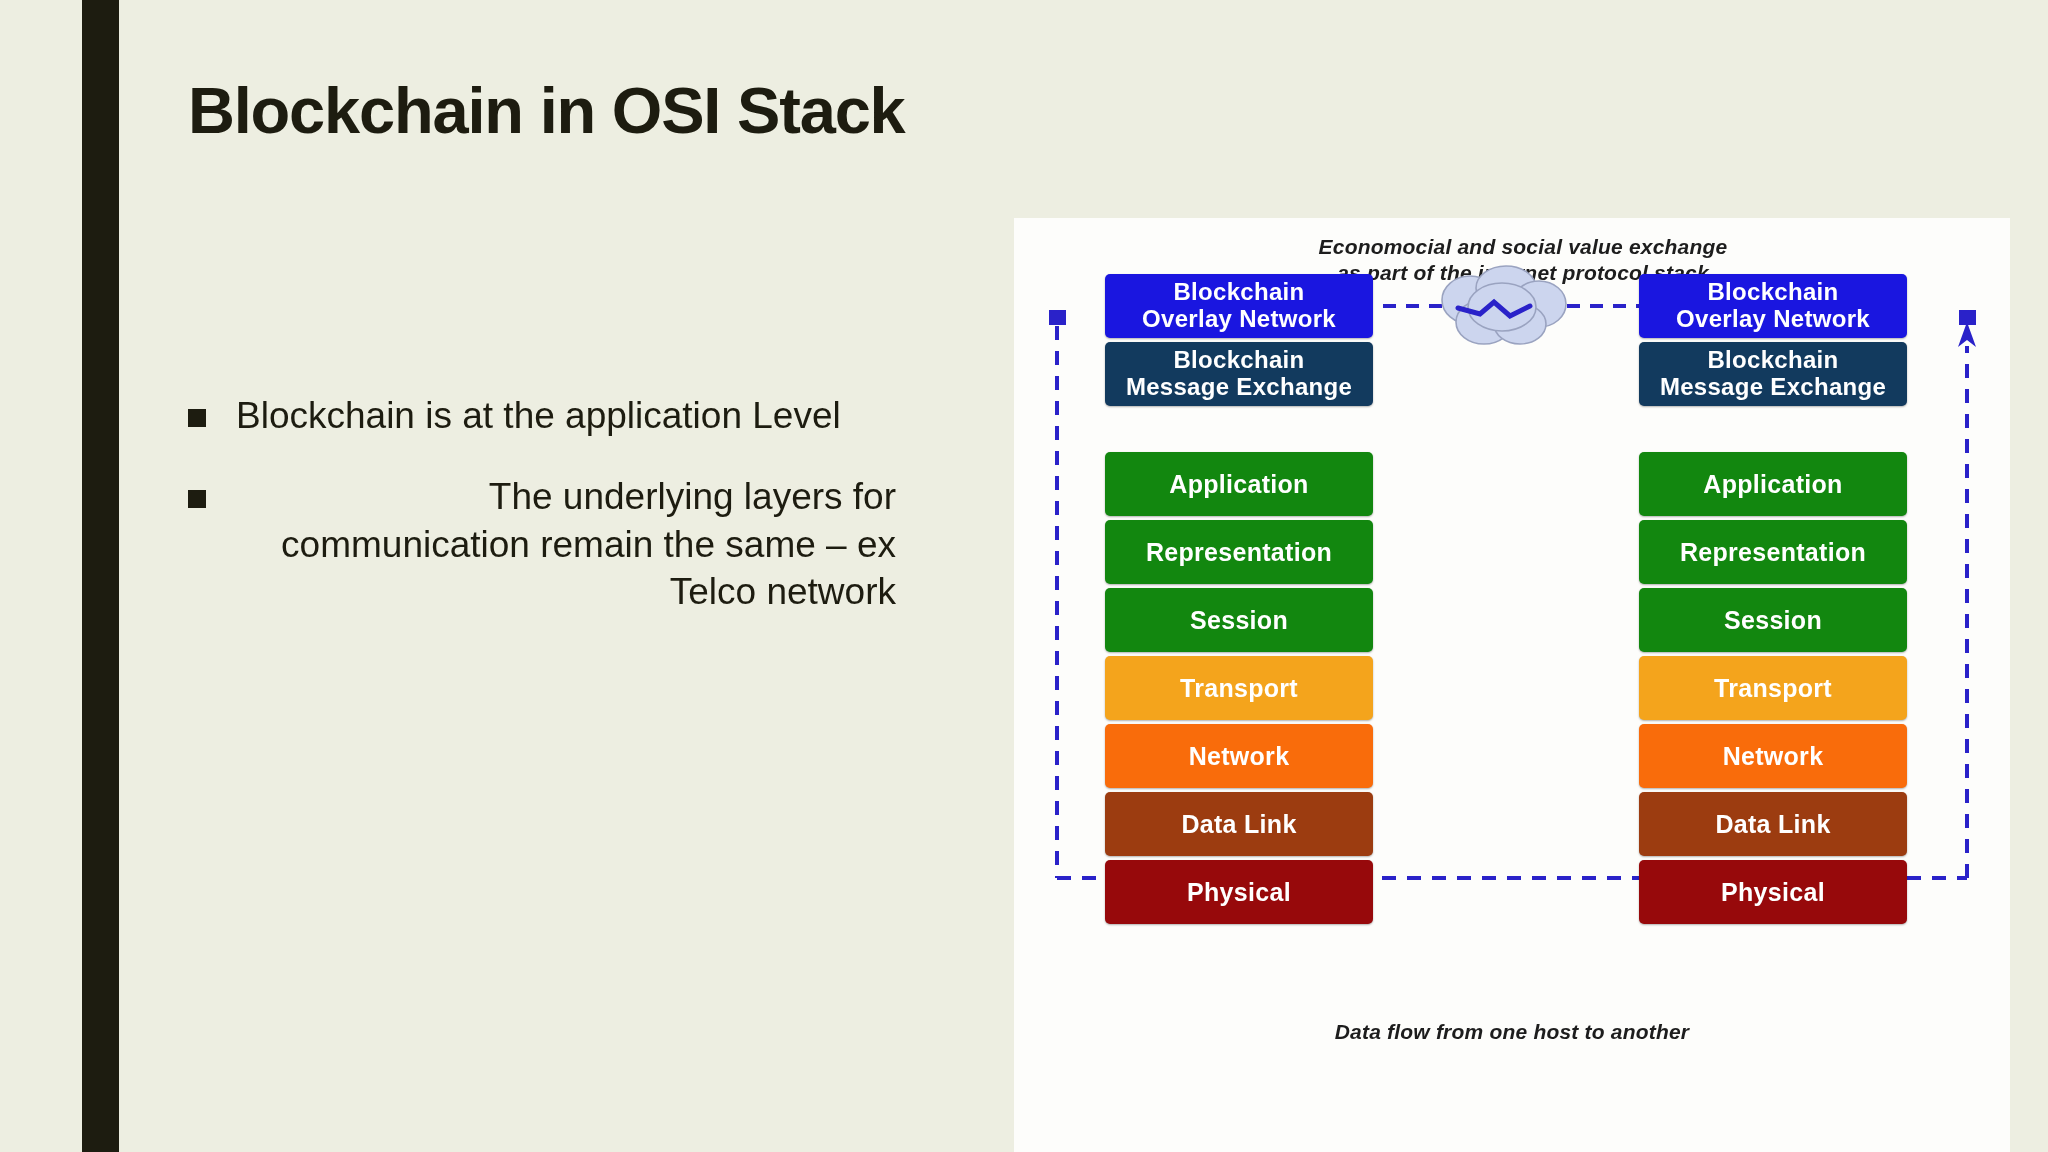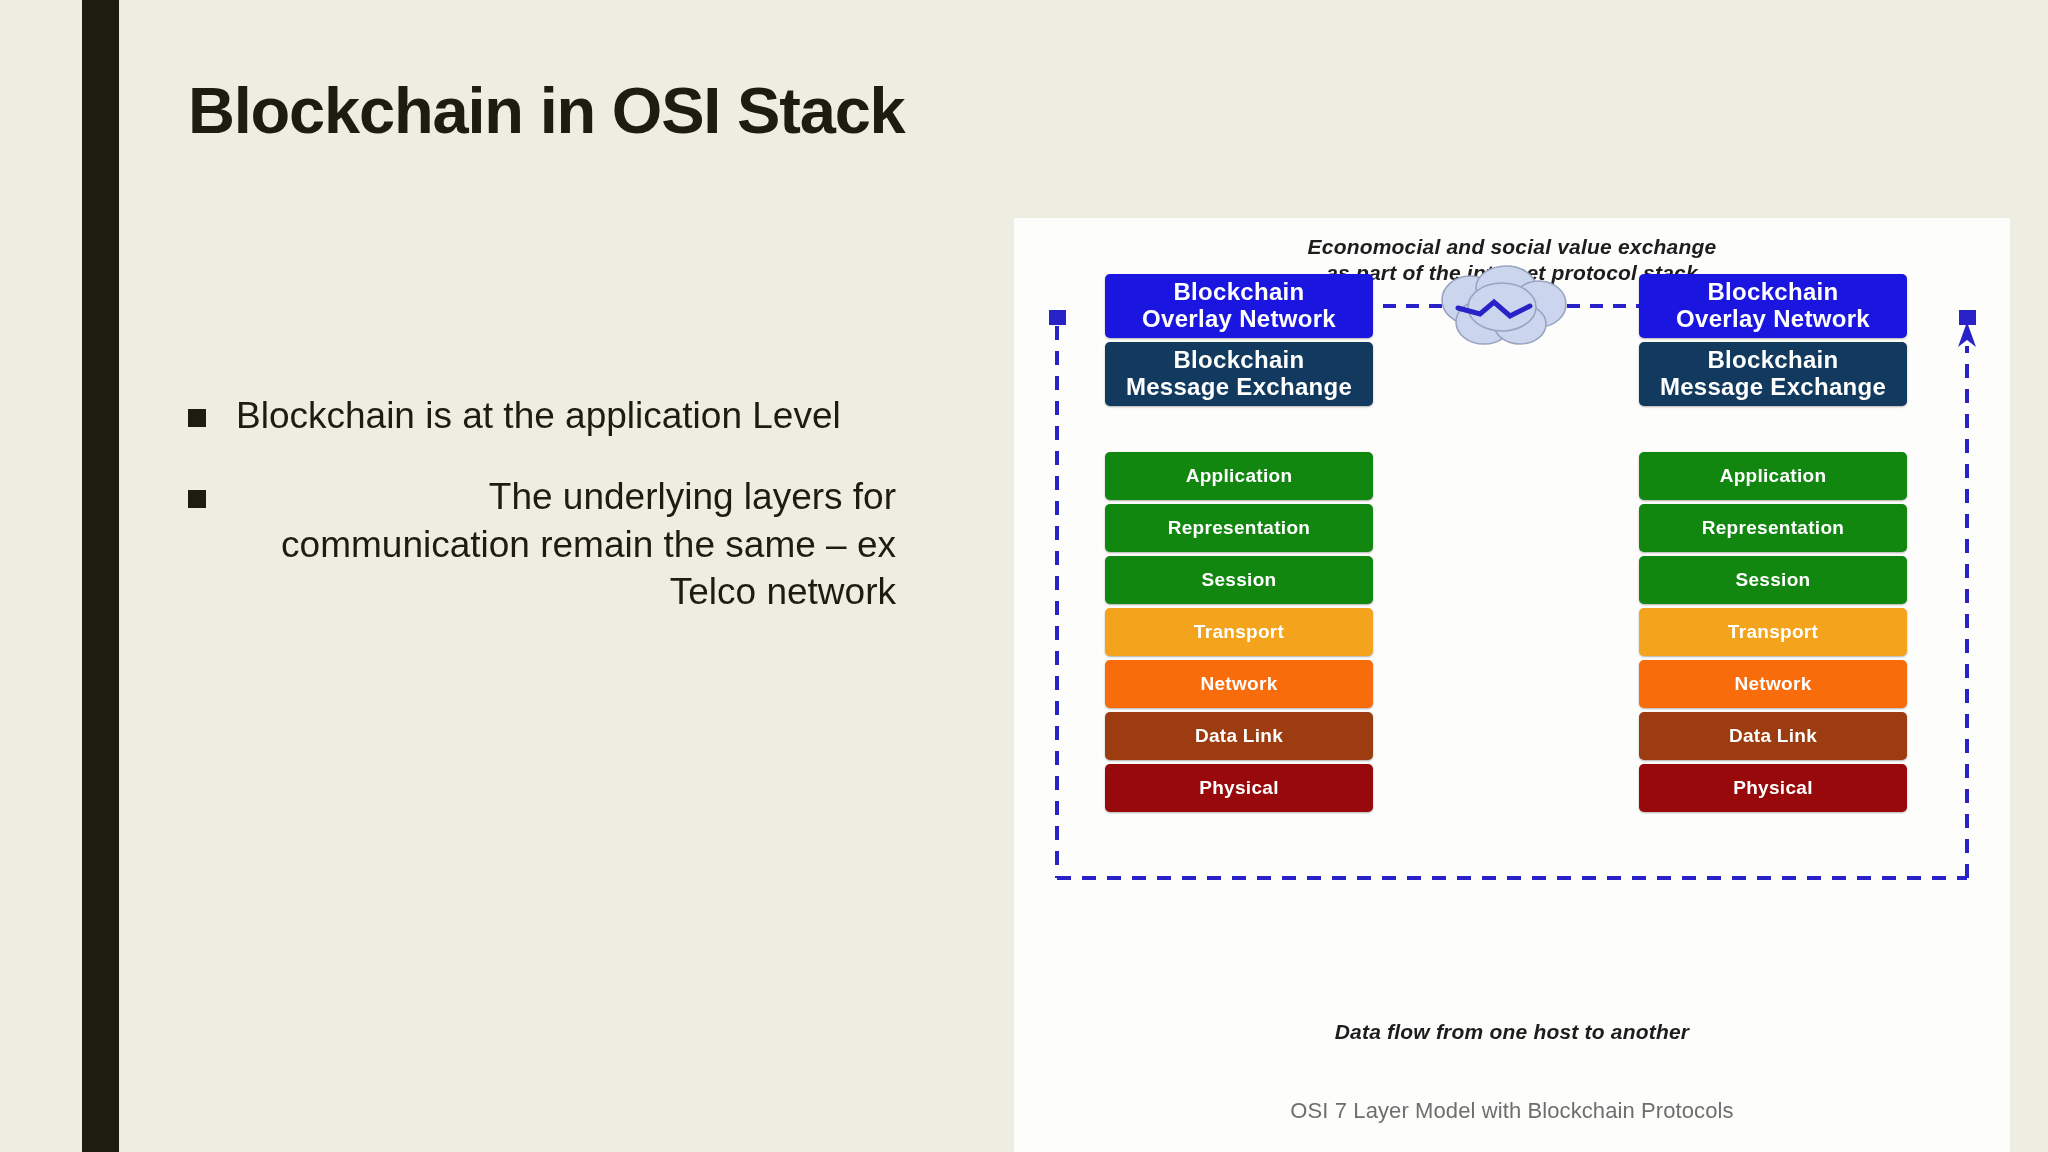--- a/index.html
+++ b/index.html
@@ -39,31 +39,32 @@
     position:absolute;left:1014px;top:218px;width:996px;height:934px;
     background:#fdfdfb;
   }
   .dgm{position:absolute;inset:0;}
 
   .dgm-head{
     position:absolute;top:16px;left:0;width:100%;
     text-align:center;color:#1d1d1d;
     font-weight:bold;font-style:italic;font-size:21px;line-height:1.25;
     letter-spacing:.2px;
+    padding-left:11px;
   }
 
   
   .stack{position:absolute;width:268px;}
   .stack.left{left:91px;}
   .stack.right{left:625px;}
 
   .box{
-    height:48px;border-radius:5px;margin-bottom:4px;
+    height:64px;border-radius:5px;margin-bottom:4px;
     display:flex;align-items:center;justify-content:center;
-    color:#ffffff;font-weight:bold;font-size:19px;
+    color:#ffffff;font-weight:bold;font-size:25px;
     letter-spacing:.3px;text-align:center;
     box-shadow:0 1px 2px rgba(0,0,0,.30);
     position:relative;
   }
   .box.tall{height:64px;line-height:1.12;font-size:24px;}
   .box .l2{display:block;}
 
   
   .cloud{
     position:absolute;left:408px;top:42px;width:160px;height:92px;
@@ -229,18 +230,17 @@
         </div>
         <div class="box" style="background:#9c3c10;">
           <span>Data Link</span>
         </div>
         <div class="box" style="background:#97090b;">
           <span>Physical</span>
         </div>
       </div>
 
       <div class="dgm-flow">Data flow from one host to another</div>
-      <div class="dgm-caption">OSI 7 Layer Model with Blockchain Protocols</div>
 
     </div>
   </div>
 
 </div>
 
 </body></html>

